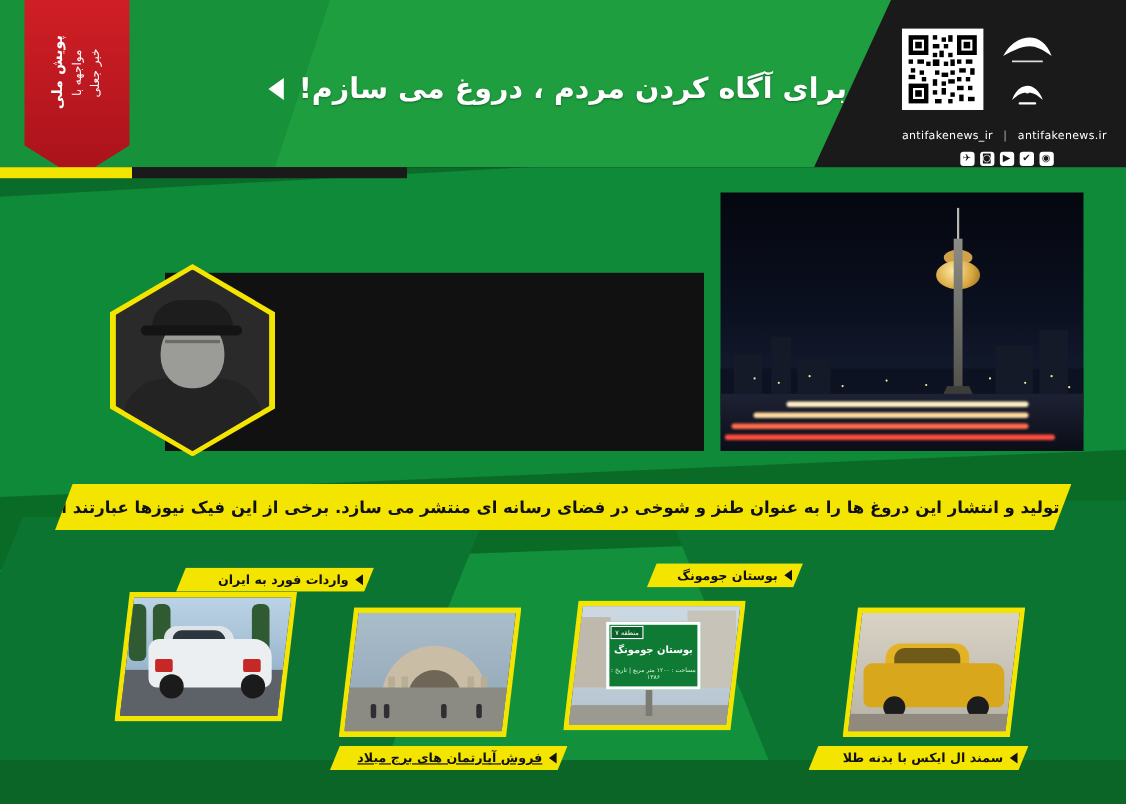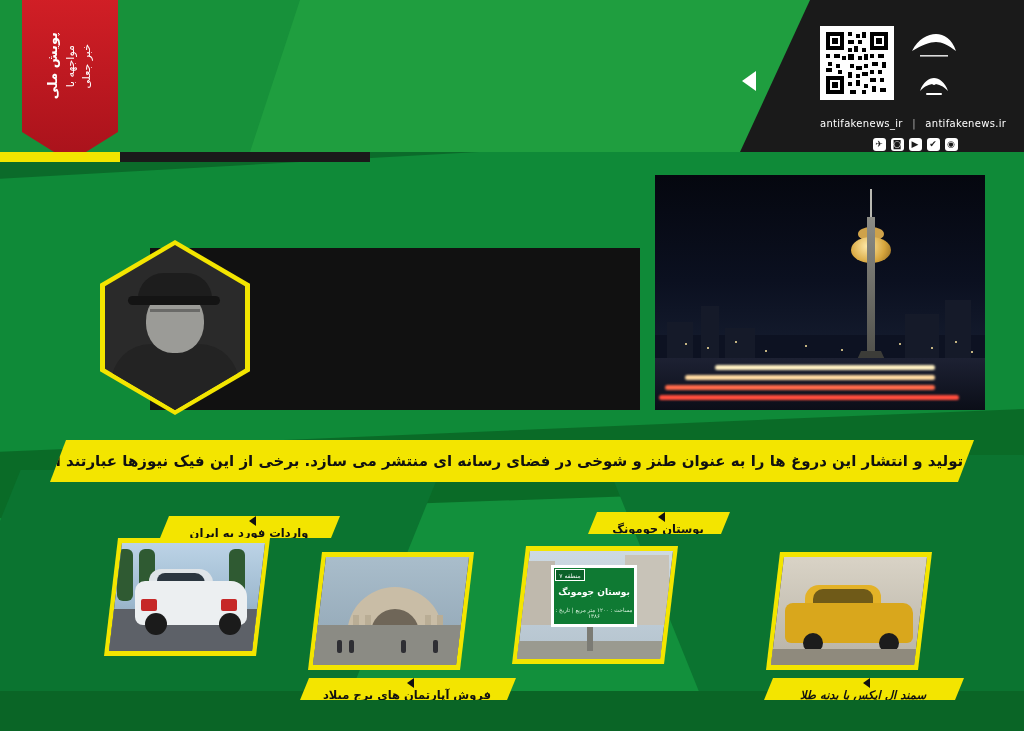--- a/index.html
+++ b/index.html
@@ -248,21 +248,21 @@
     position:absolute;height:22px;background:#f3e500;
     display:flex;align-items:center;justify-content:flex-start;
     padding:0 10px 0 8px;box-sizing:border-box;direction:rtl;
   }
   .label-text{color:#111;font-size:11.5px;font-weight:bold;white-space:nowrap;}
   .label-arrow{
     width:0;height:0;margin-left:6px;
     border-top:5px solid transparent;border-bottom:5px solid transparent;
     border-right:7px solid #111;
   }
-  .label.skew{clip-path:polygon(9px 0,100% 0,calc(100% - 9px) 100%,0 100%);flex-direction:column;}
+  .label.skew{clip-path:polygon(9px 0,100% 0,calc(100% - 9px) 100%,0 100%);}
 
   
   .c1-sky{position:absolute;inset:0;background:linear-gradient(180deg,#bcd3e6,#9db9cf 55%,#7d8f9b);}
   .c1-road{position:absolute;left:0;right:0;bottom:0;height:42px;background:#5d6168;}
   .c1-tree{position:absolute;top:6px;width:16px;height:52px;background:#2f5a32;border-radius:6px;}
   .c1-car{
     position:absolute;left:26px;bottom:26px;width:112px;height:44px;
     background:#eceff1;border-radius:10px 16px 8px 8px;
   }
   .c1-cabin{
@@ -351,20 +351,21 @@
 
   <div class="ribbon">
     <div class="ribbon-txt">
       <span class="vtext small">خبر جعلی</span>
       <span class="vtext small">مواجهه با</span>
       <span class="vtext">پویش ملی</span>
     </div>
   </div>
 
   <div class="headline">
+    <span class="headline-text">برای آگاه کردن مردم ، دروغ می سازم!</span>
     <span class="headline-arrow"></span>
   </div>
 
   <div class="brand-block">
     <div class="qr">
       <svg width="66" height="66" viewBox="0 0 33 33" aria-hidden="true">
         <rect width="33" height="33" fill="#fff"></rect>
         <g fill="#000">
           <rect x="1" y="1" width="9" height="9"></rect>
             <rect x="3" y="3" width="5" height="5" fill="#fff"></rect>
@@ -568,18 +569,18 @@
     <div class="pic">
       <div class="c4-bg"></div>
       <div class="c4-cabin"></div>
       <div class="c4-glass"></div>
       <div class="c4-car"></div>
       <div class="c4-wheel" style="left:32px;"></div>
       <div class="c4-wheel" style="left:108px;"></div>
       <div class="c4-ground"></div>
     </div>
   </div>
-  <div class="label skew" style="left:764px;top:678px;width:200px;font-style:italic;">
+  <div class="label skew" style="left:735px;top:678px;width:200px;">
     <span class="label-arrow"></span>
     <span class="label-text">سمند ال ایکس با بدنه طلا</span>
   </div>
 
 </div>
 
 </body></html>

